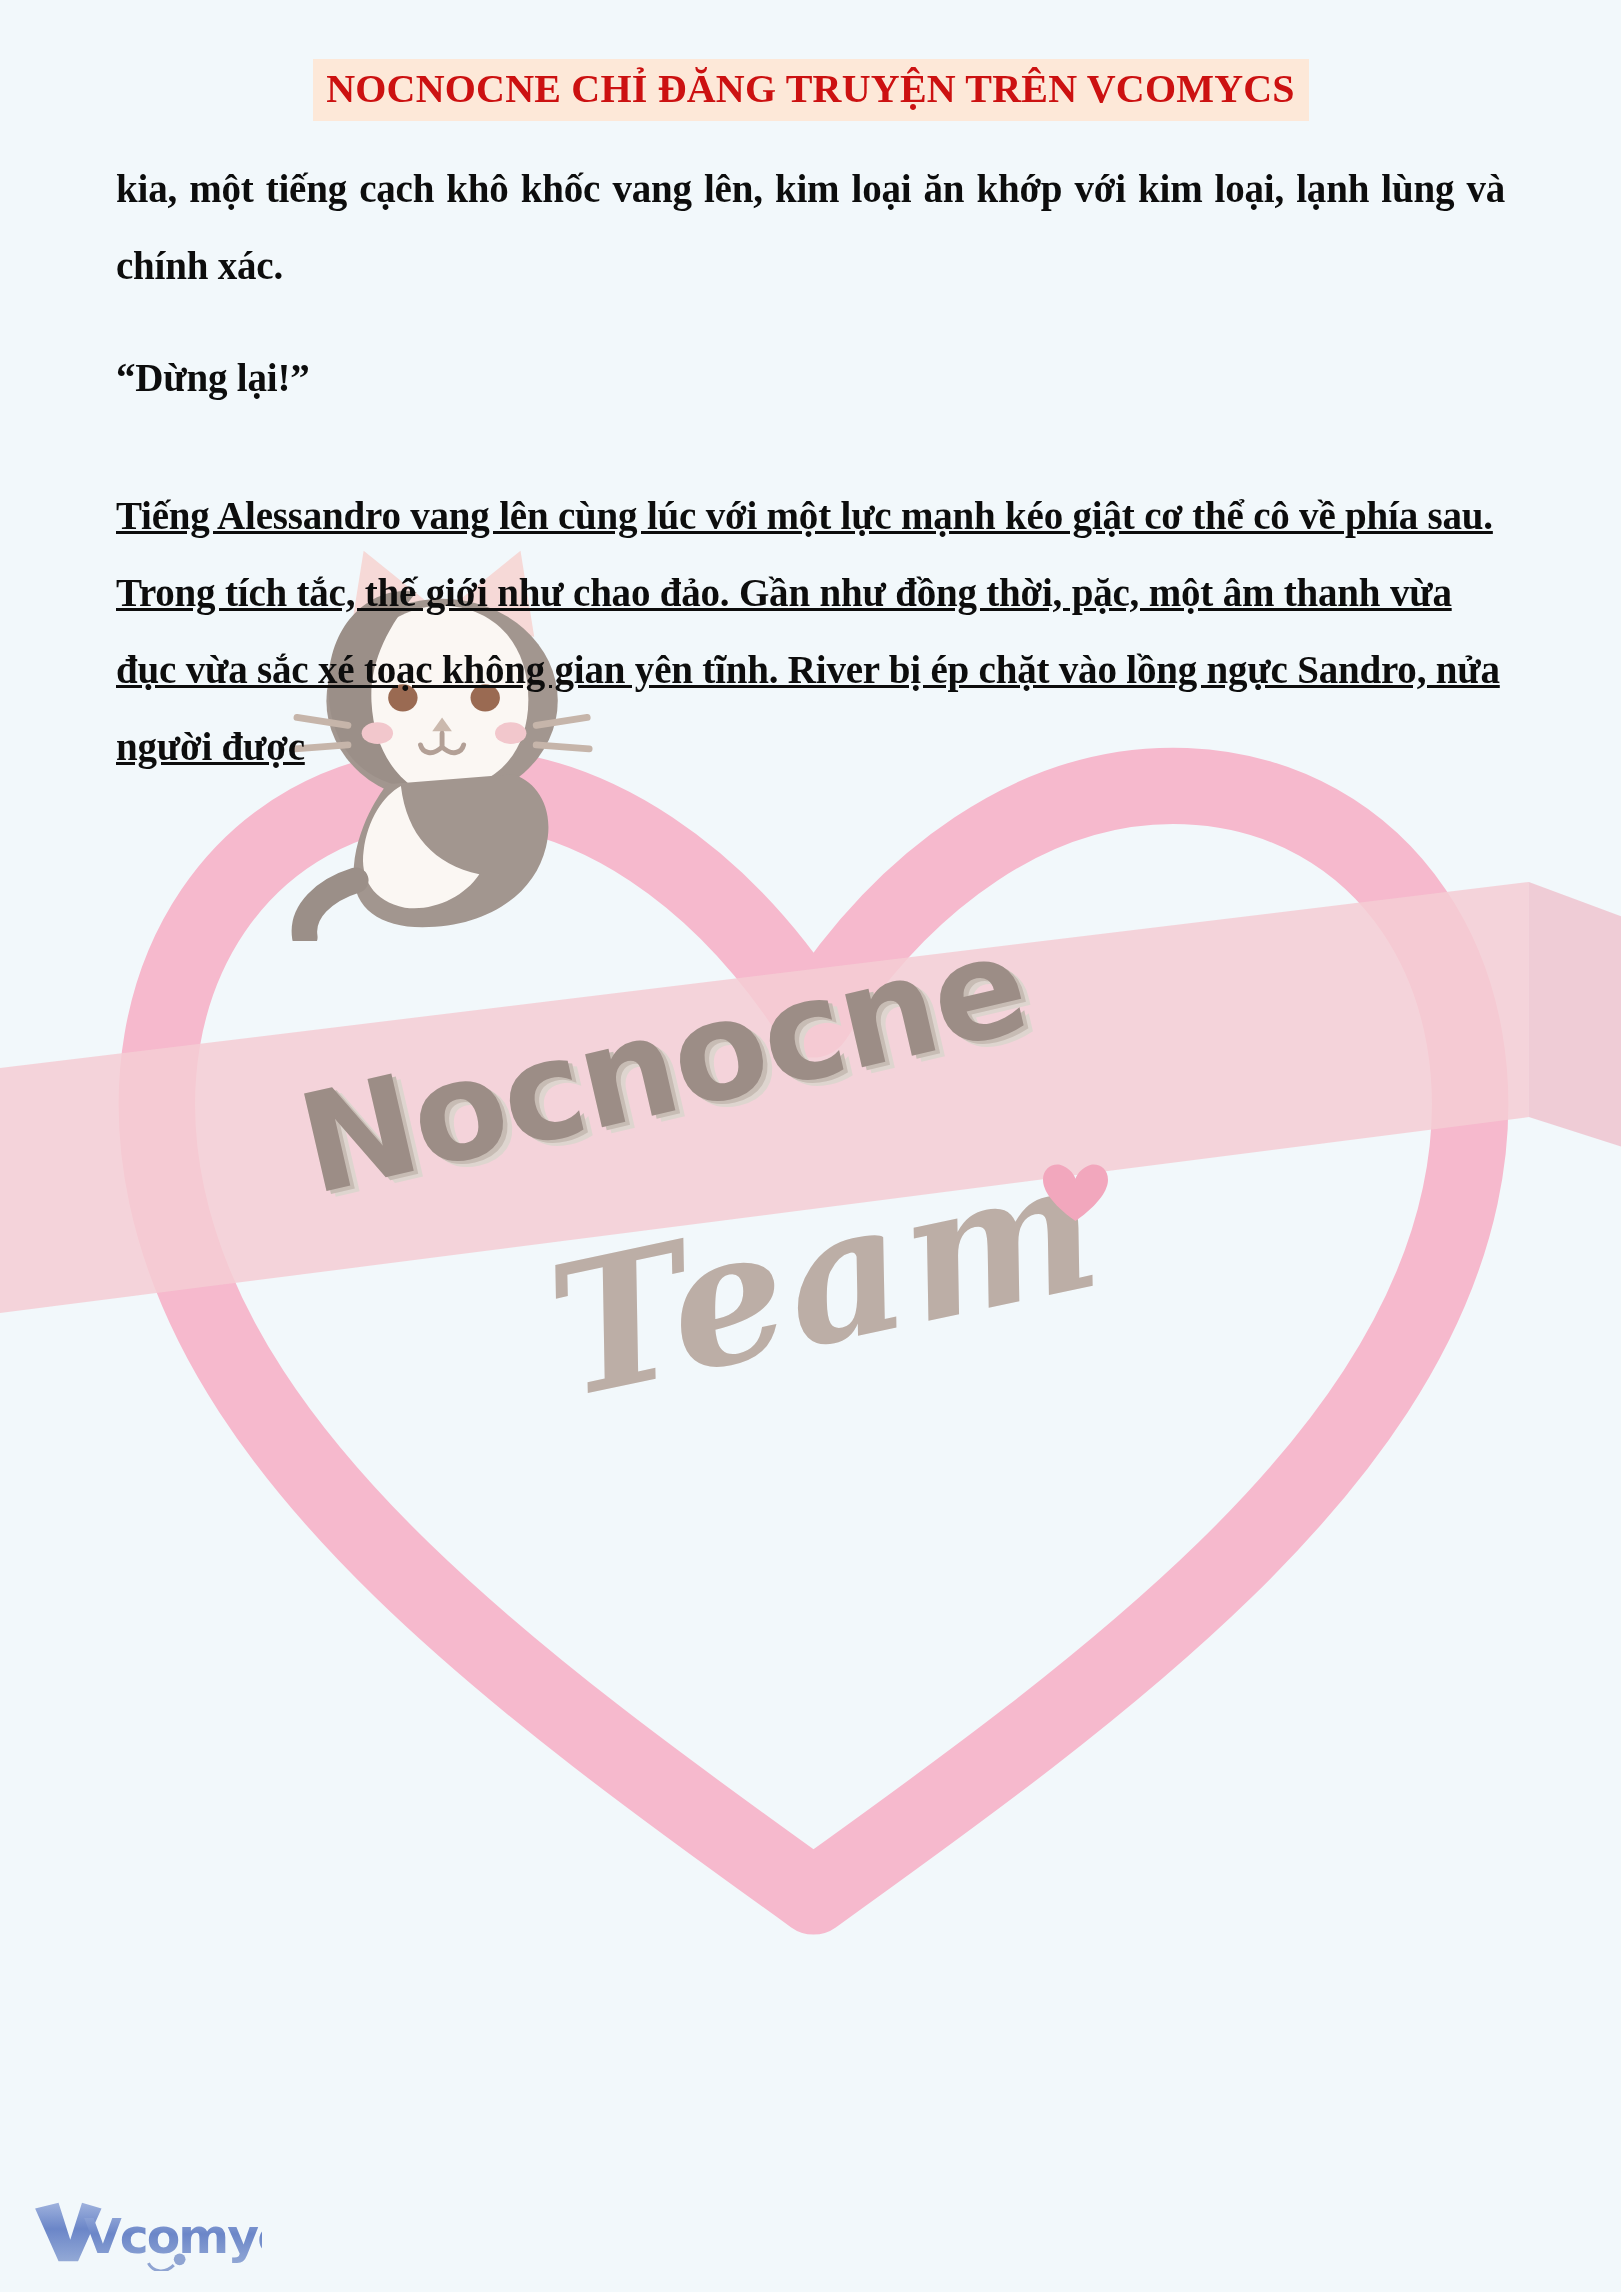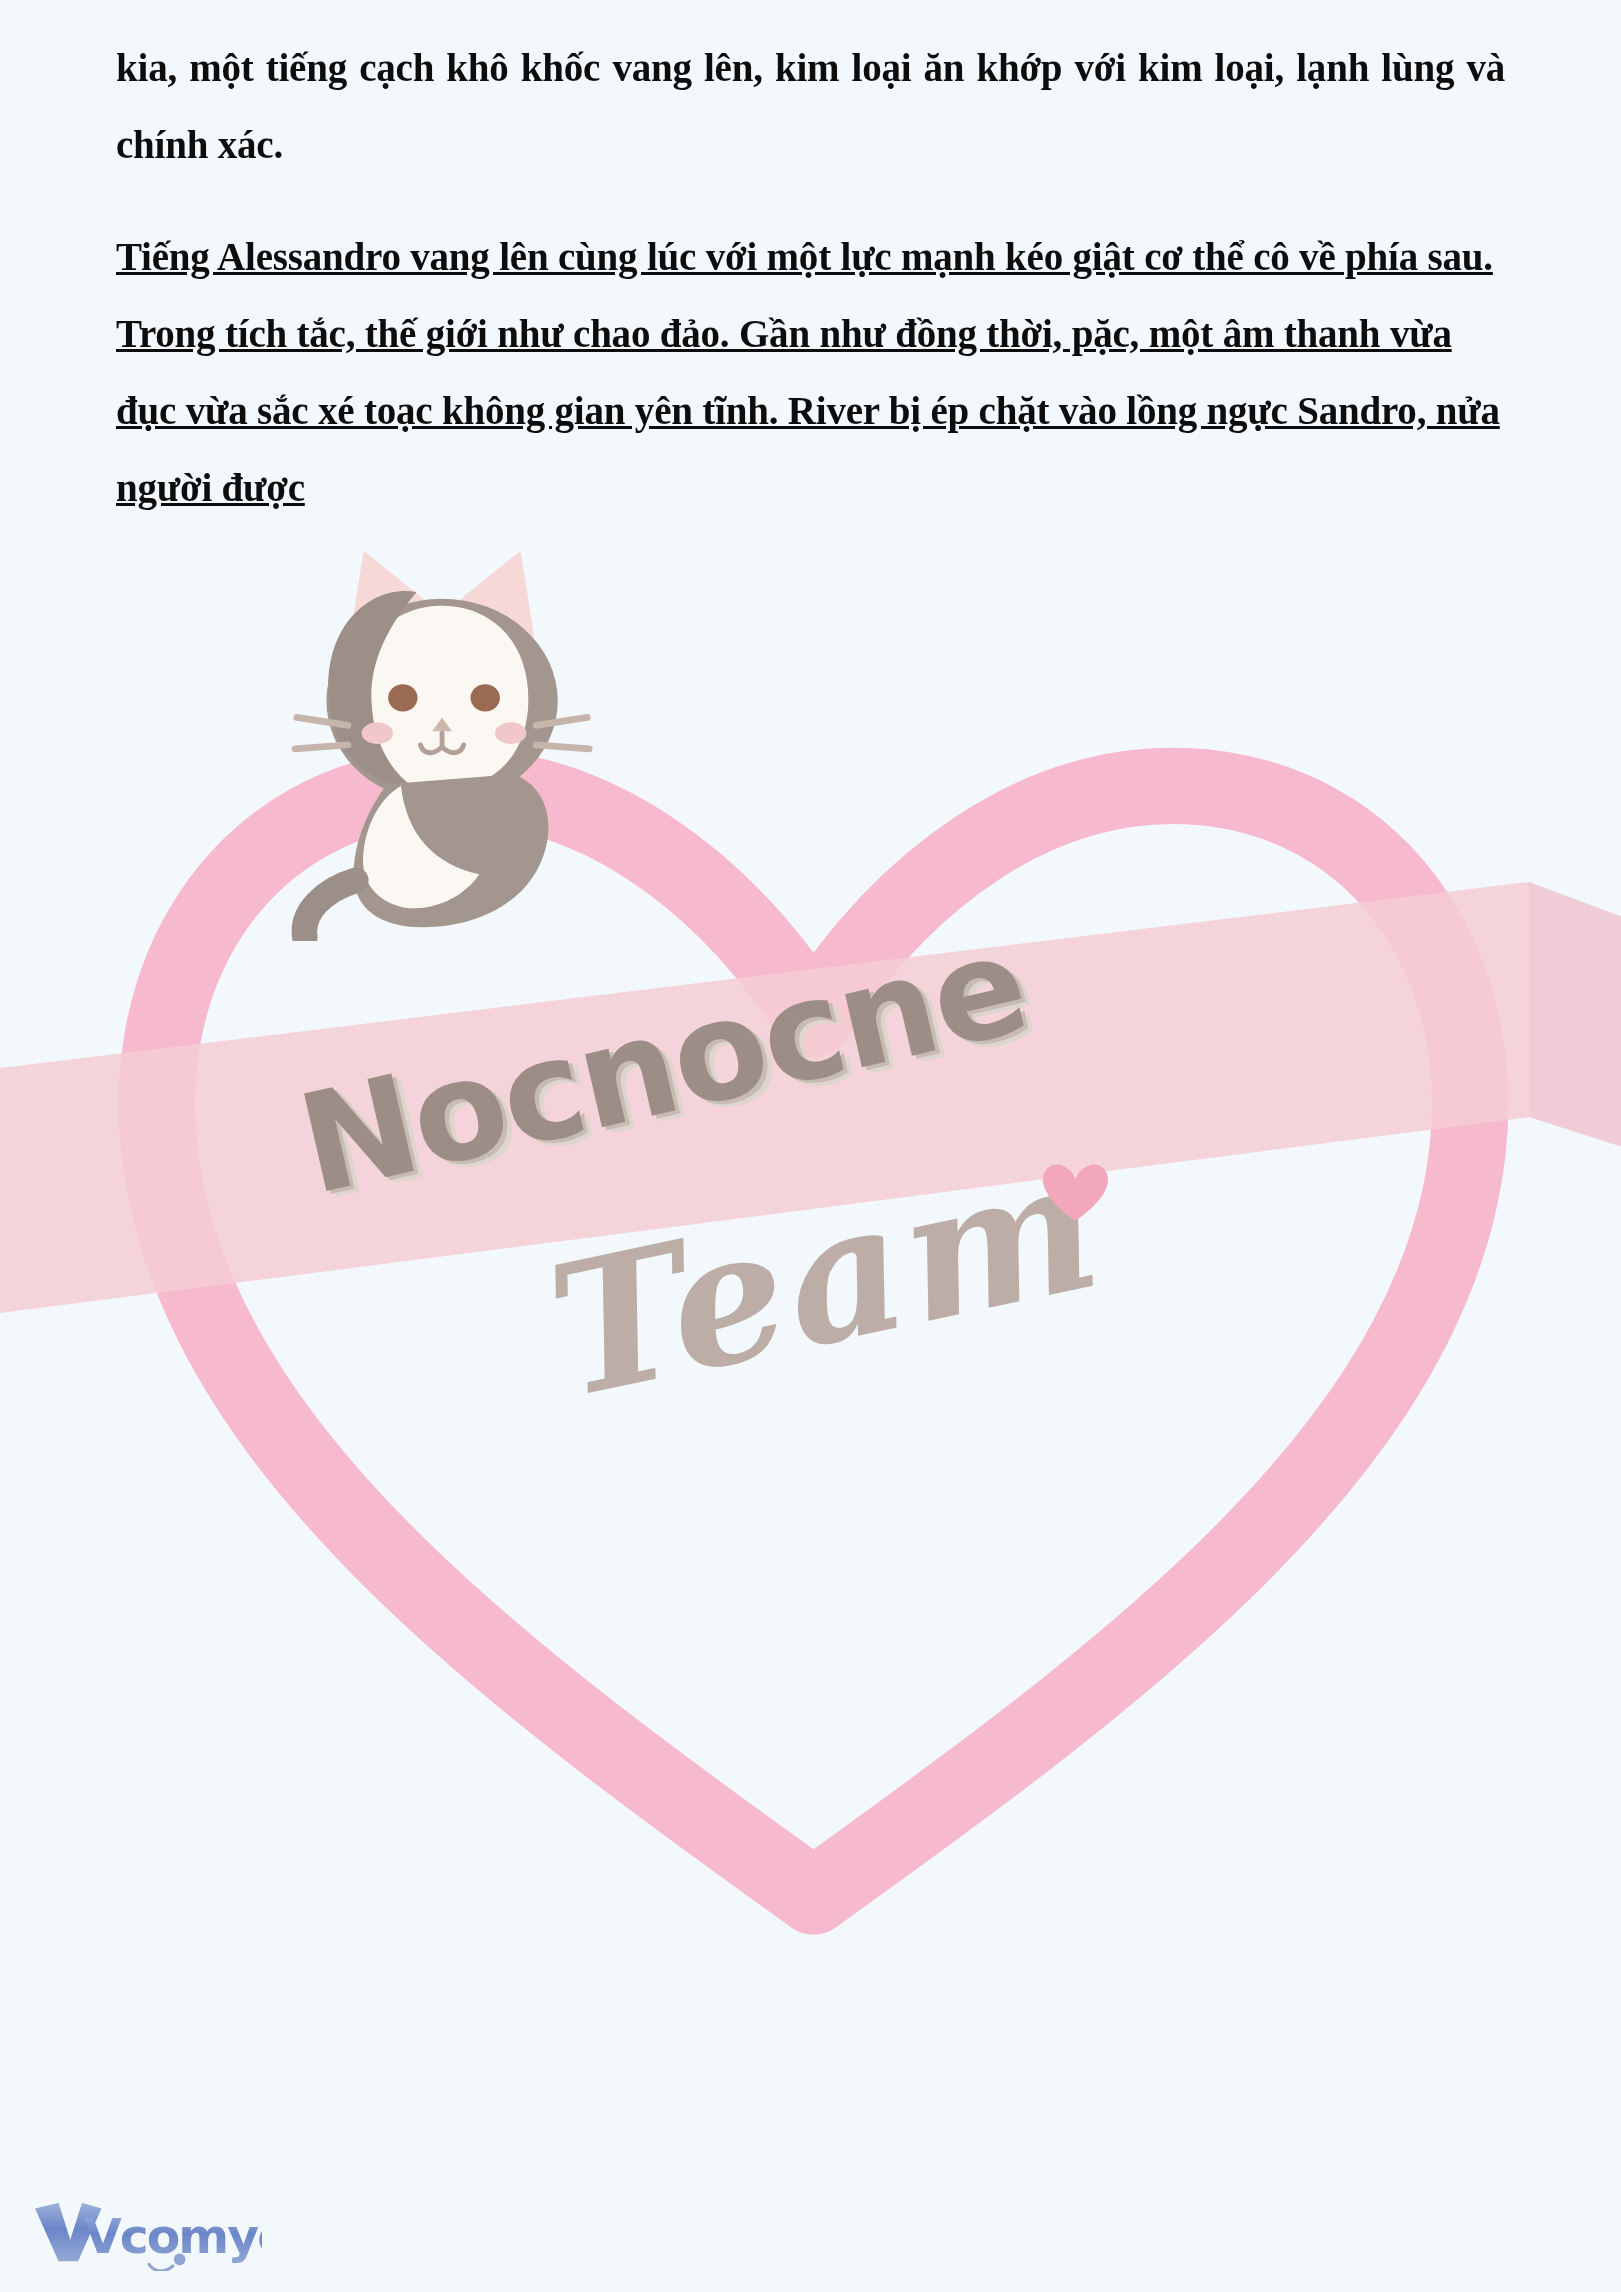--- a/index.html
+++ b/index.html
@@ -151,26 +151,30 @@
     </div>
 
     <svg style="left:1041px; top:1162px;" width="69" height="63" viewBox="0 0 70 64">
       <path d="M35 60 C10 42, 2 28, 2 18 C2 7, 11 1, 20 3 C27 5, 33 11, 35 17
                C37 11, 43 5, 50 3 C59 1, 68 7, 68 18 C68 28, 60 42, 35 60 Z" fill="#f2a7bd"></path>
     </svg>
   </div>
 
   <div class="content">
 
+    <div class="banner-wrap">
+      <div class="banner">NOCNOCNE CHỈ ĐĂNG TRUYỆN TRÊN VCOMYCS</div>
+    </div>
 
     <p class="para" style="margin-top:29px;">kia, một tiếng cạch khô khốc vang lên, kim loại ăn khớp với kim loại, lạnh lùng và chính xác.</p>
 
 
 
 
+    <p class="para short" style="margin-bottom:61px;">“Dừng lại!”</p>
 
     <p class="para last-nojust">Tiếng Alessandro vang lên cùng lúc với một lực mạnh kéo giật cơ thể cô về phía sau. Trong tích tắc, thế giới như chao đảo. Gần như đồng thời, pặc, một âm thanh vừa đục vừa sắc xé toạc không gian yên tĩnh. River bị ép chặt vào lồng ngực Sandro, nửa người được</p>
   </div>
 
   <svg class="logo" viewBox="0 0 240 86">
     <defs>
       <linearGradient id="lg" x1="0" y1="0" x2="0" y2="1">
         <stop offset="0%" stop-color="#9fb2dd"></stop>
         <stop offset="45%" stop-color="#6b86c8"></stop>
         <stop offset="100%" stop-color="#93a9d6"></stop>

